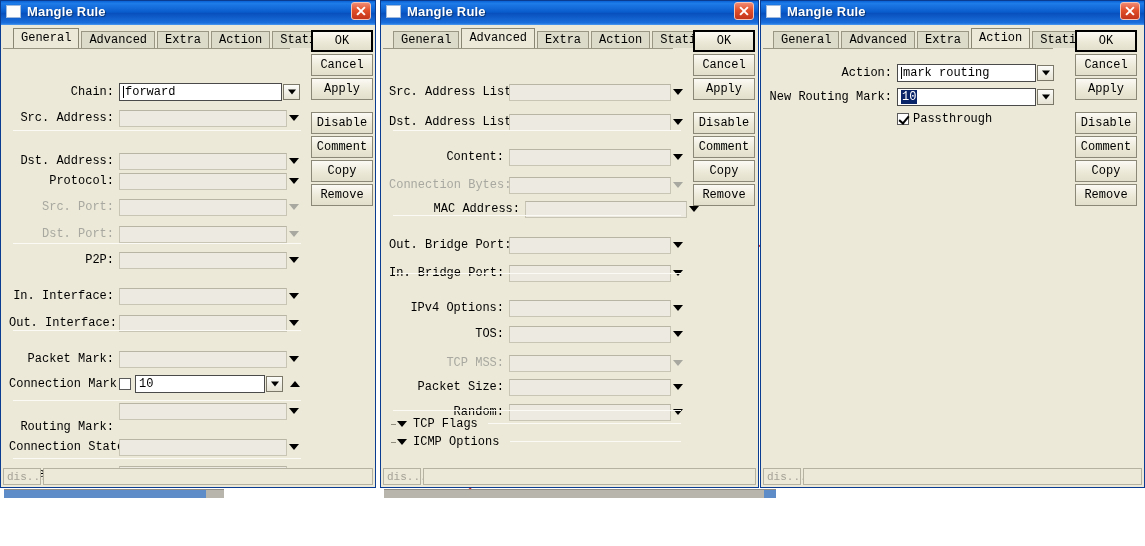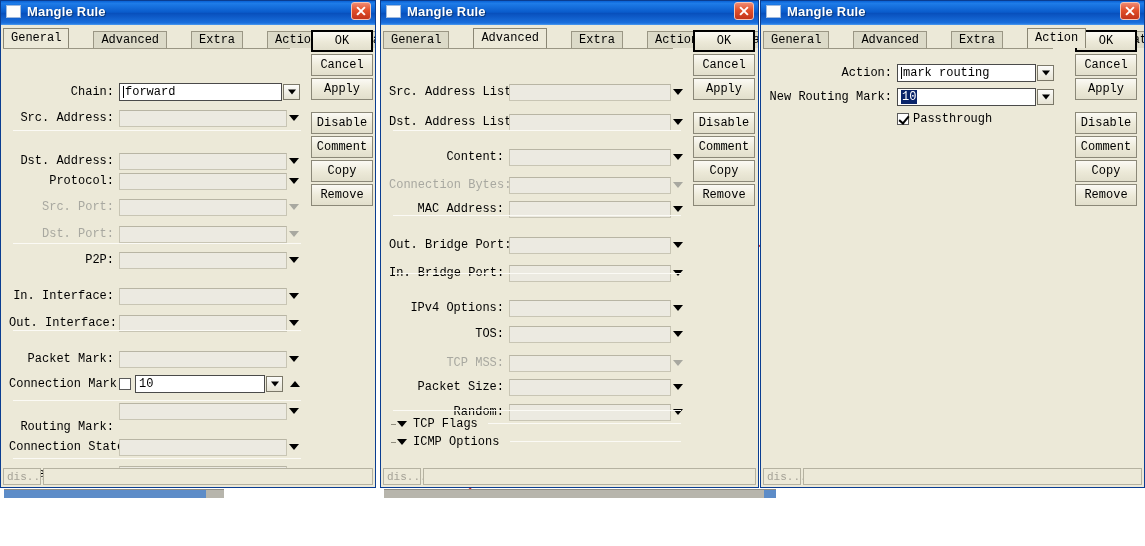--- a/index.html
+++ b/index.html
@@ -62,23 +62,23 @@
   .close-btn:after  { transform: translate(-50%,-50%) rotate(-45deg); }
 
   .winbody {
     position: absolute;
     top: 24px; left: 0; right: 0; bottom: 0;
     background: #ece9d8;
   }
 
   
   .tabstrip {
-    position: absolute; left: 2px; top: 3px;
+    position: absolute; left: 12px; top: 3px;
     height: 20px;
-    display: flex; align-items: flex-end; gap: 22px;
+    display: flex; align-items: flex-end;
   }
   .tab {
     font-size: 12px;
     color: #000;
     background: #dcdac8;
     border: 1px solid #9a9684;
     border-bottom: none;
     padding: 2px 7px 2px 7px;
     margin-right: 2px;
     height: 17px;
@@ -469,21 +469,21 @@
               <div class="arrow-flat"></div>
             </div>
           </div>
           <div class="row" style="left: 8px; top: 151px;">
             <div class="lbl dim" style="width: 120px;">Connection Bytes:</div>
             <div class="ctl" style="width: 176px;">
               <div class="combo-flat"></div>
               <div class="arrow-flat dim"></div>
             </div>
           </div>
-          <div class="row" style="left: 8px; top: 175px;">
+          <div class="row" style="left: 24px; top: 175px;">
             <div class="lbl" style="width: 120px;">MAC Address:</div>
             <div class="ctl" style="width: 176px;">
               <div class="combo-flat"></div>
               <div class="arrow-flat"></div>
             </div>
           </div>
           <div class="row" style="left: 8px; top: 211px;">
             <div class="lbl" style="width: 120px;">Out. Bridge Port:</div>
             <div class="ctl" style="width: 176px;">
               <div class="combo-flat"></div>

